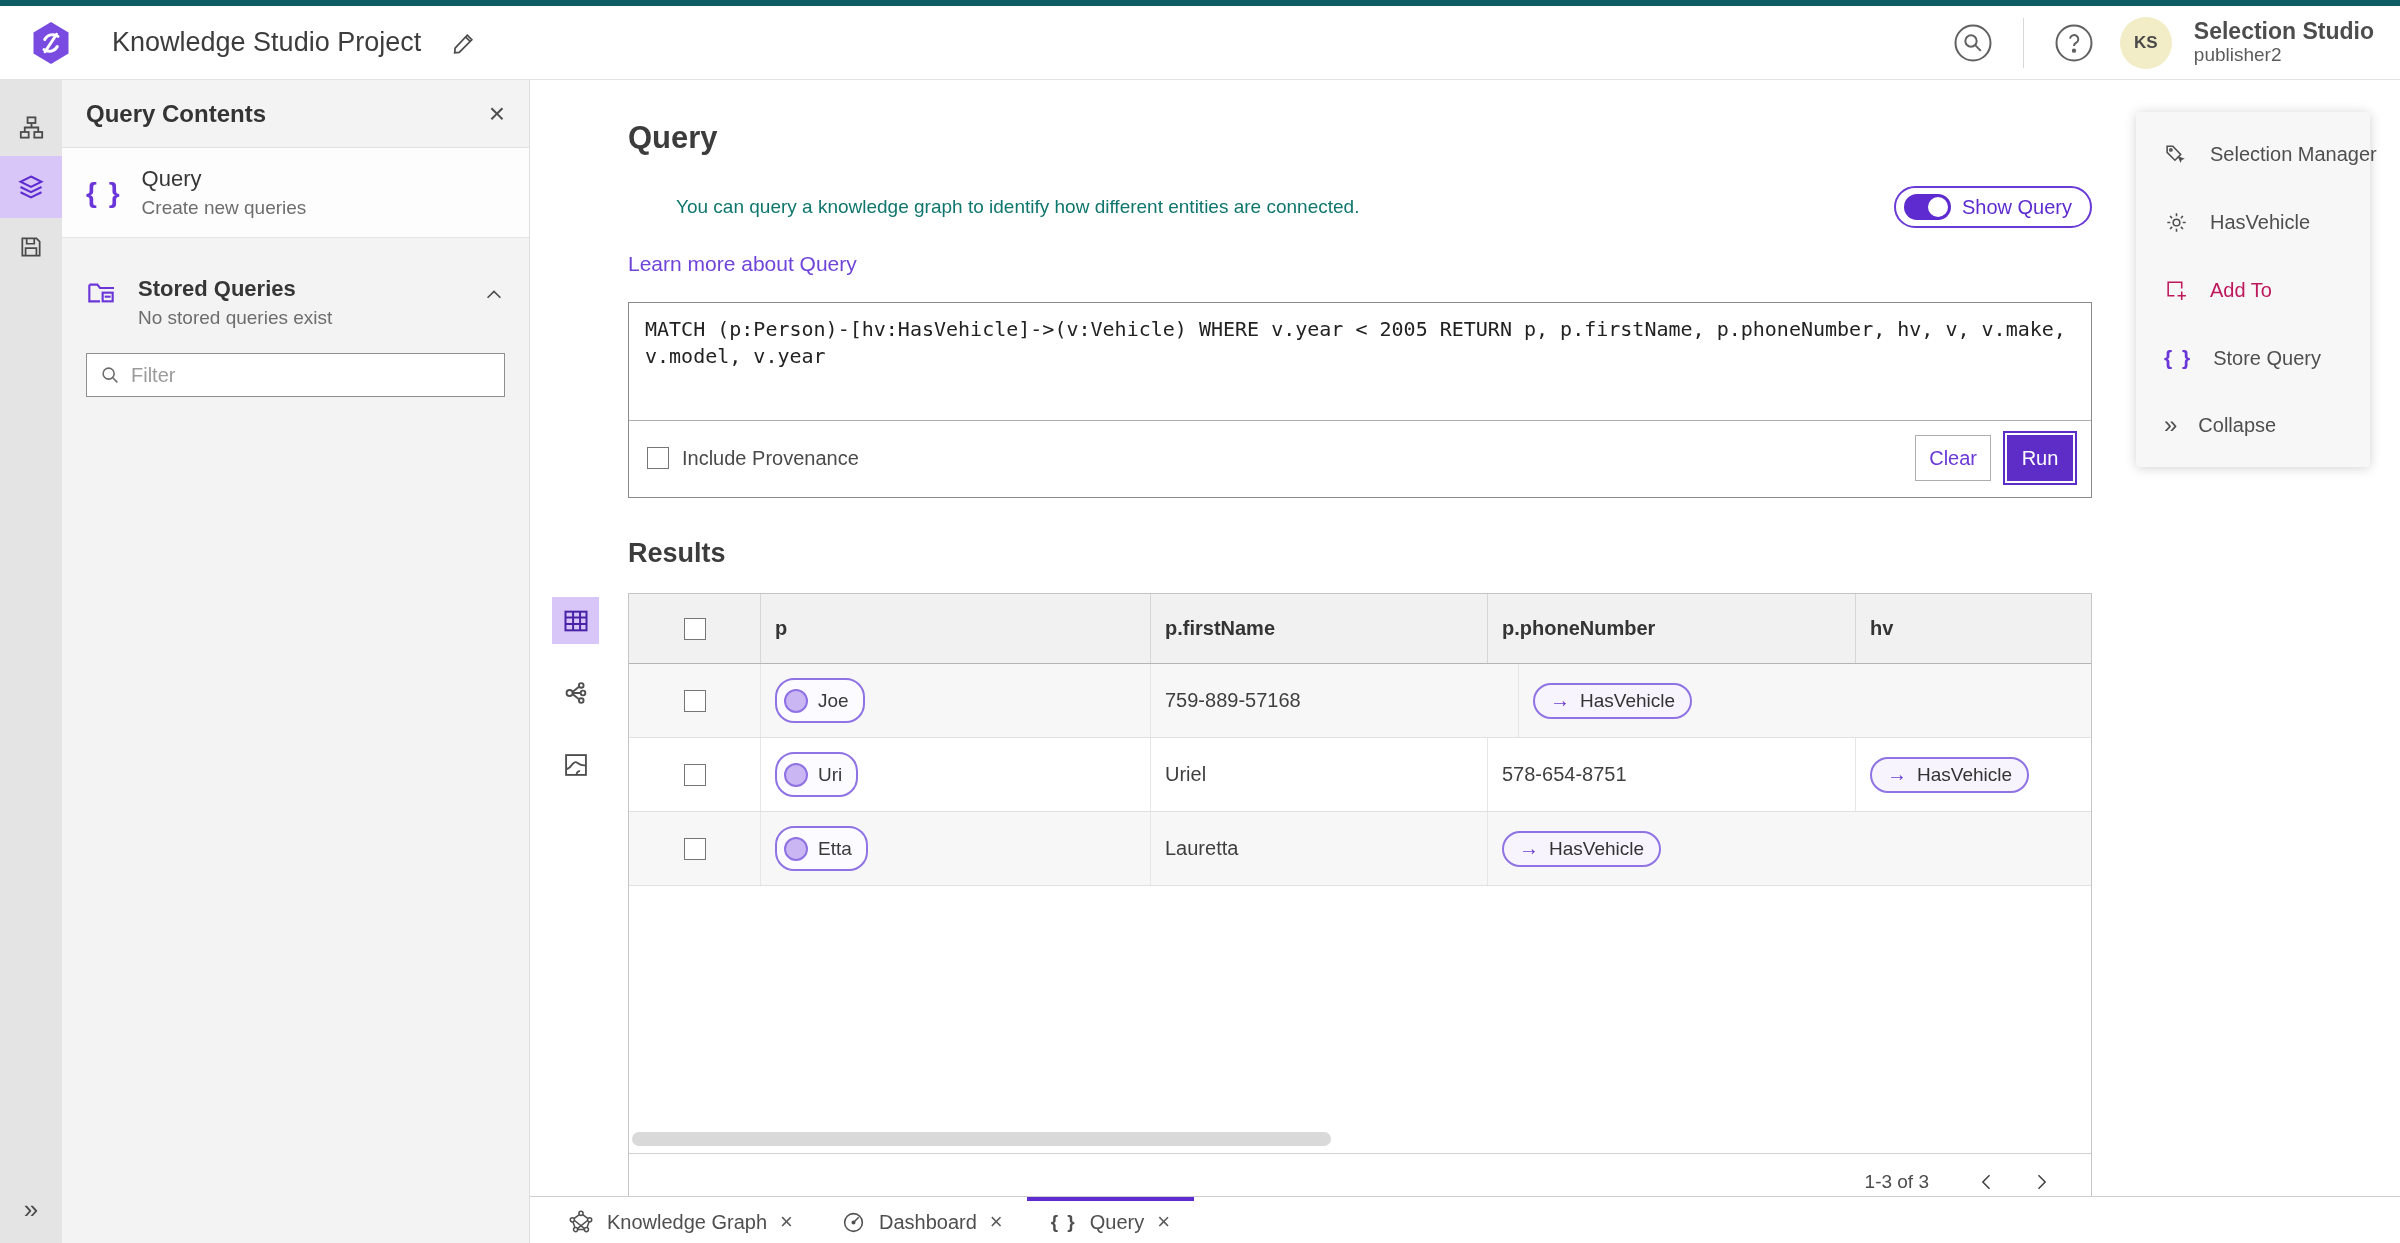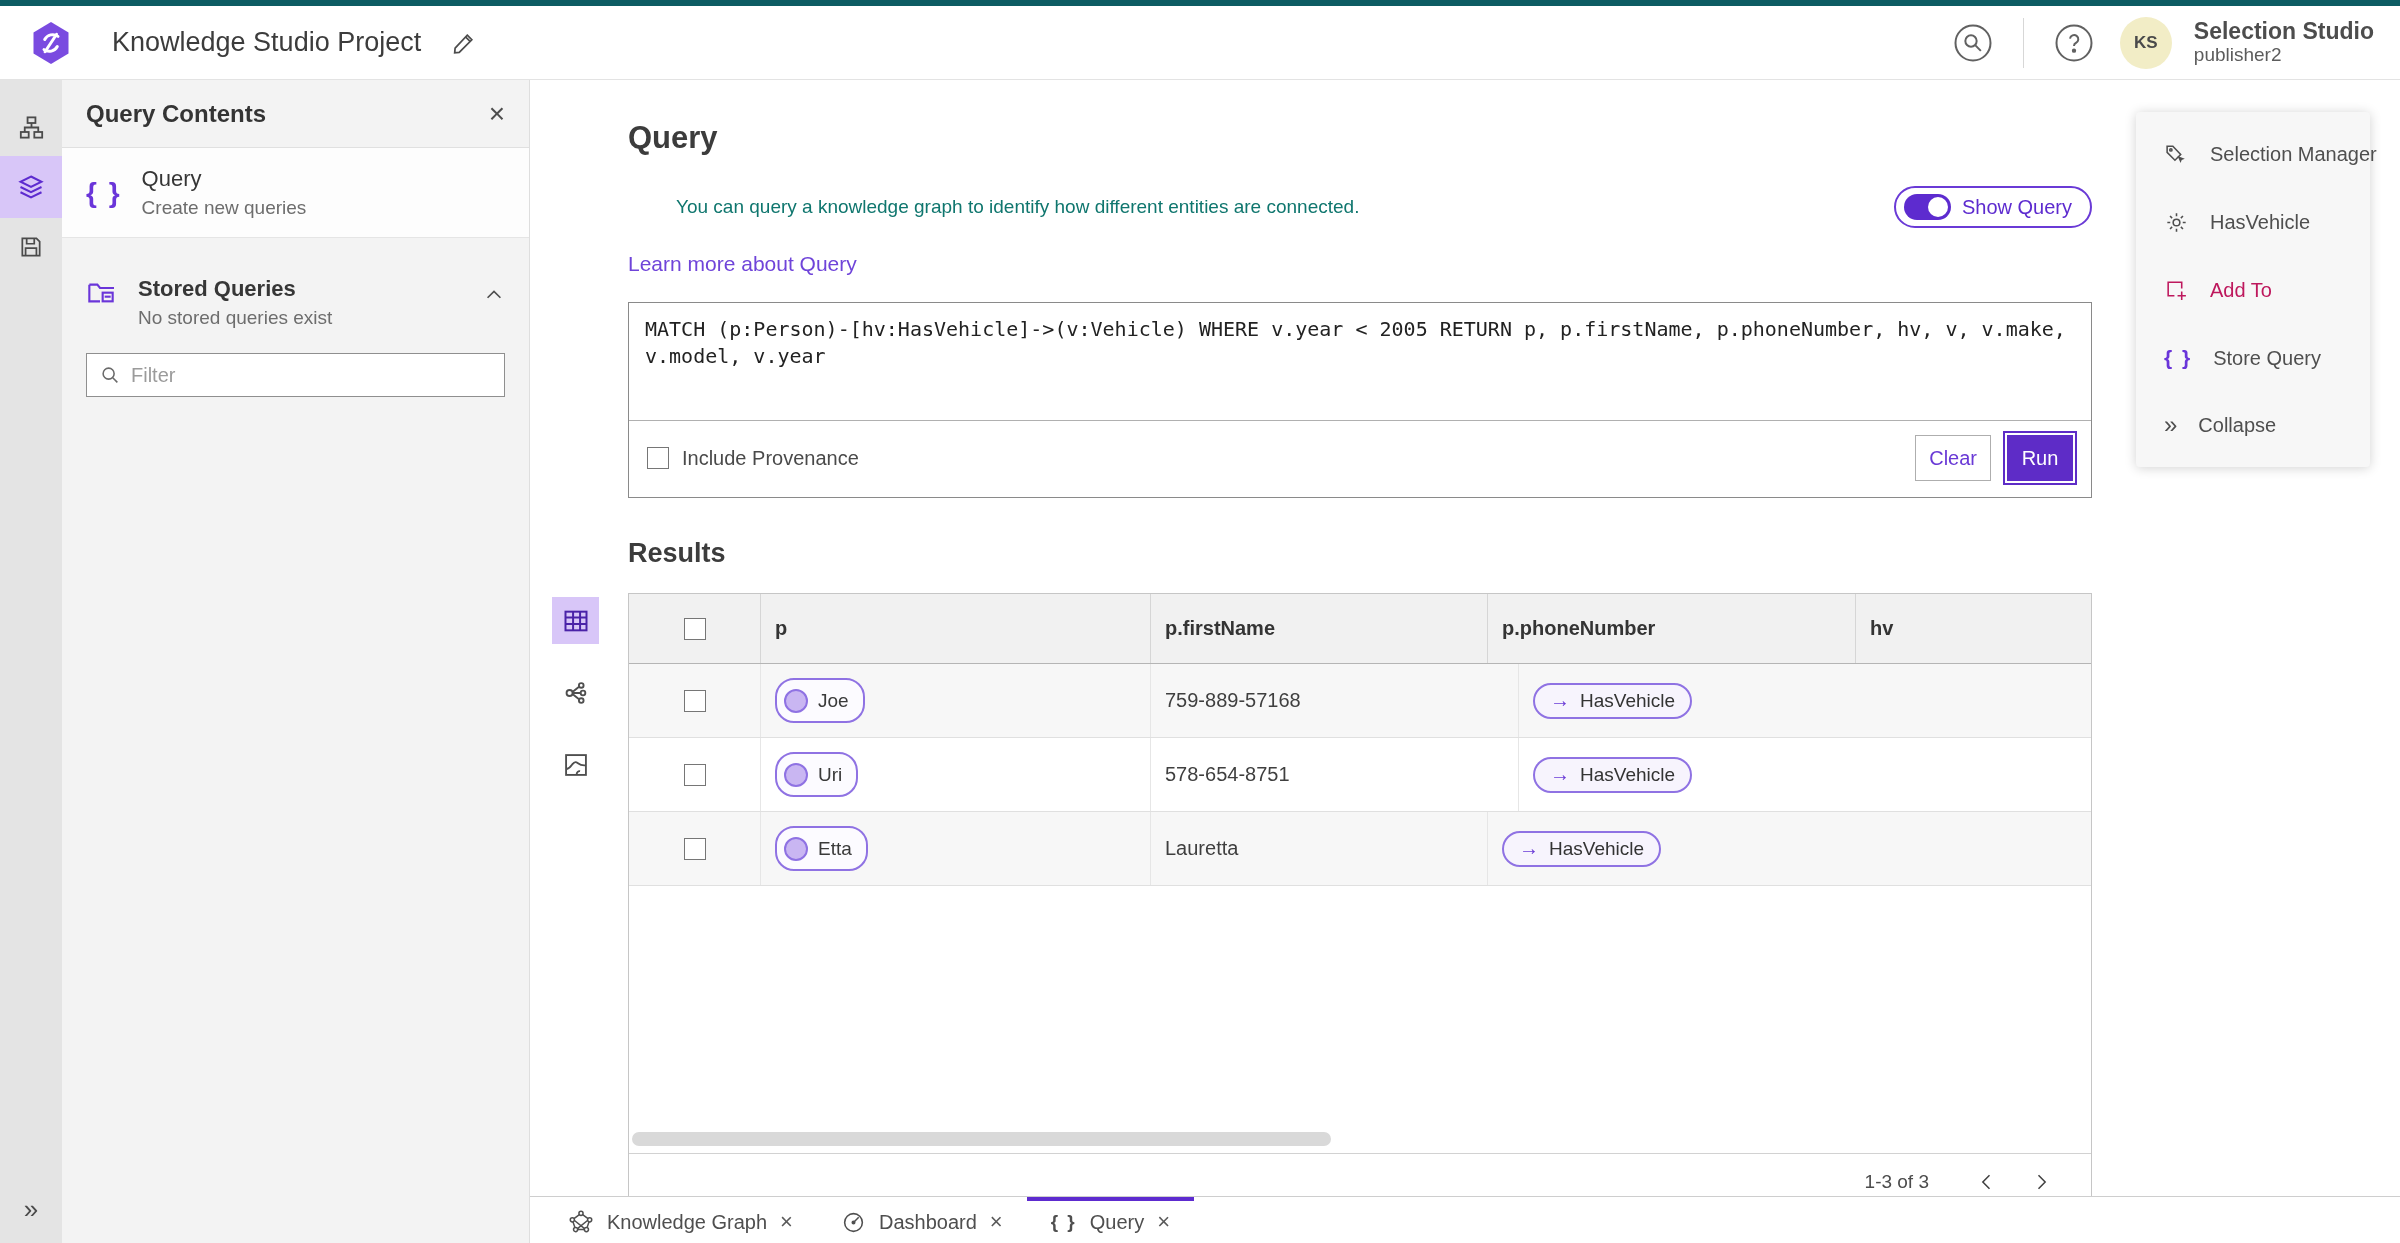--- a/index.html
+++ b/index.html
@@ -342,20 +342,21 @@
           <div class="trow">
             <div class="td c-check">
                 <span class="cb"></span>
               </div>
             <div class="td c-p">
               <span class="entity-pill">
                 <span class="entity-dot"></span>
                 <span class="entity-label">Uri</span>
               </span>
             </div>
+            <div class="td c-first">Uriel</div>
             <div class="td c-phone">578-654-8751</div>
             <div class="td c-hv">
               <span class="rel-pill">
                 <span class="rel-arrow">→</span>
                 <span class="rel-label">HasVehicle</span>
               </span>
             </div>
           </div>
 
           <div class="trow odd">

